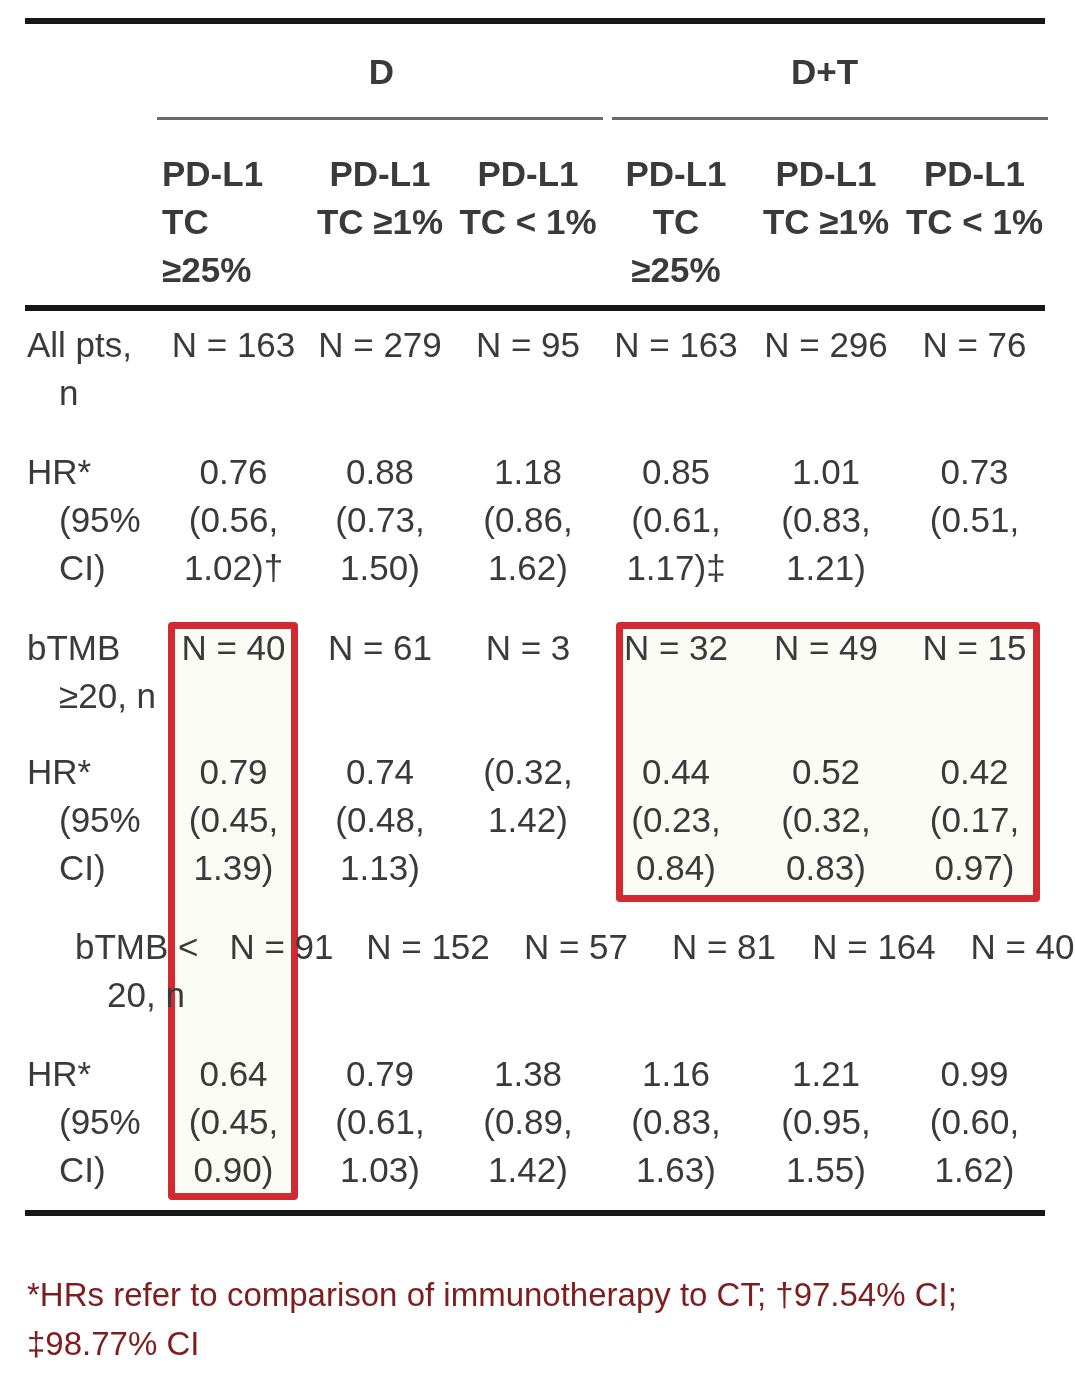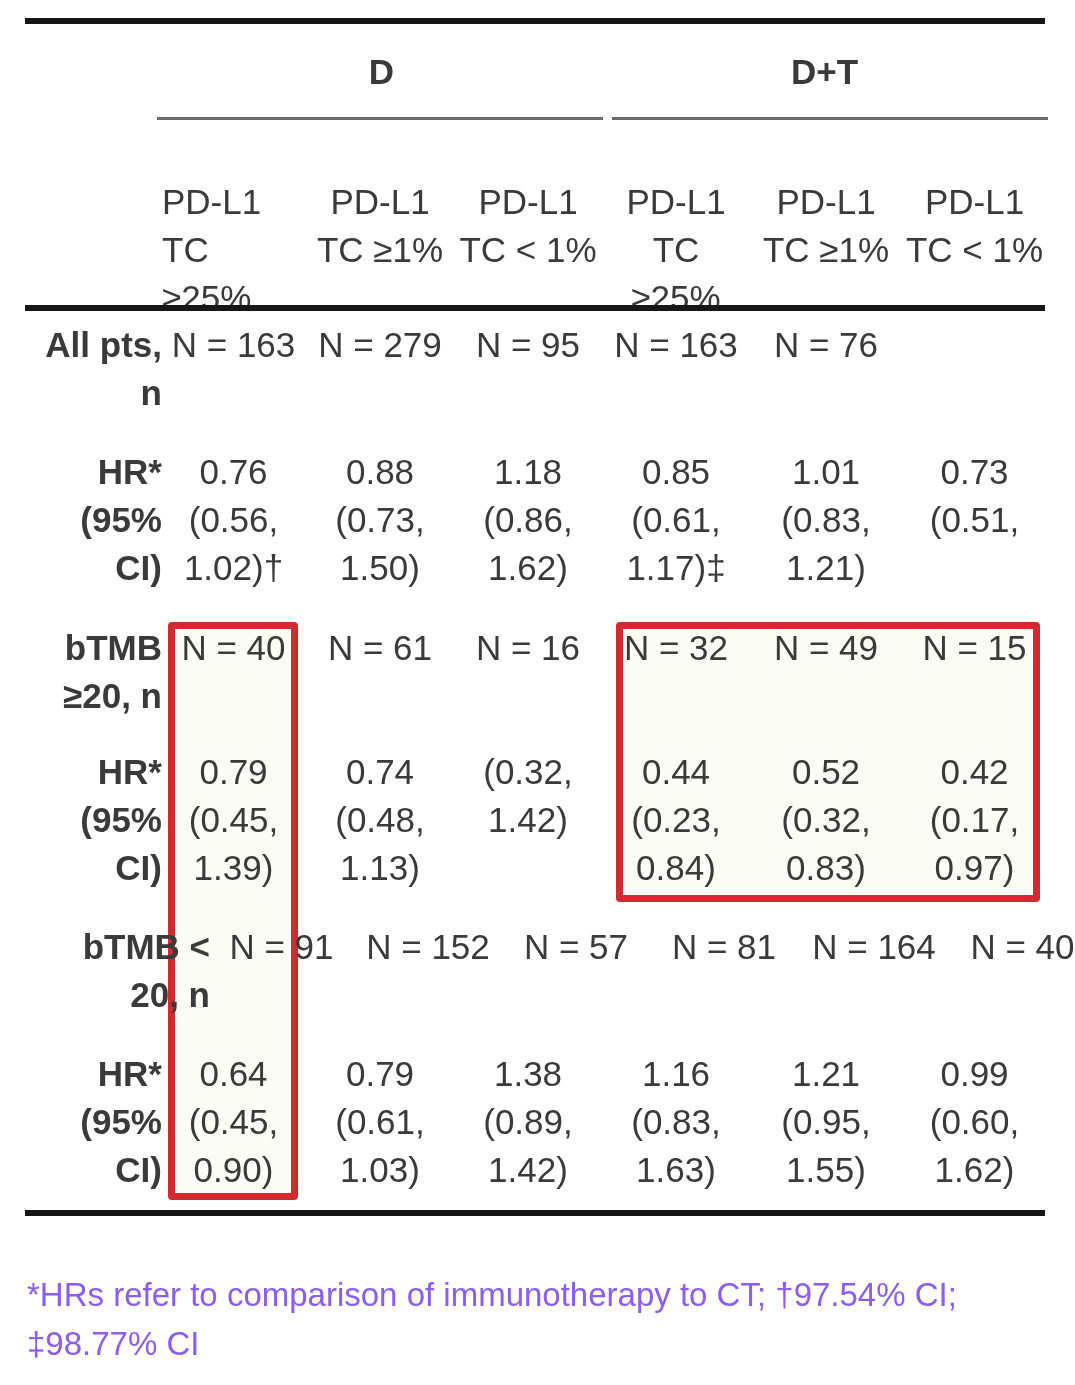--- a/index.html
+++ b/index.html
@@ -24,32 +24,32 @@
   .hlbox{position:absolute;border:7px solid #d12a30;border-radius:4px;background:#fbfcf5;box-sizing:border-box;z-index:1;}
   .box-a{left:168px;top:622px;width:130px;height:578px;}
   .box-b{left:616px;top:622px;width:424px;height:280px;}
   
   #grid{position:absolute;left:27px;top:24px;width:1021px;z-index:2;}
   .row{display:grid;grid-template-columns:135px 143px 150px 146px 150px 150px 147px;}
   .cell{font-size:35px;line-height:48px;text-align:center;font-weight:400;}
   .group-cell{font-weight:700;padding-top:24px;}
   .r-group{height:96px;}
   .r-colhead{height:185px;}
-  .colhead{font-weight:400;padding-top:58px;}
+  .colhead{font-weight:700;padding-top:30px;}
   .colhead-left{text-align:left;}
-  .row-label{font-weight:700;text-align:right;}
+  .row-label{font-weight:400;text-align:left;}
   .row-label .lline + .lline{padding-left:32px;}
   .r-allpts{height:141px;}  .r-allpts .cell{padding-top:16px;}
   .r-hr1{height:176px;}     .r-hr1 .cell{padding-top:2px;}
   .r-btmbhi{height:124px;}  .r-btmbhi .cell{padding-top:2px;}
   .r-hr2{height:175px;}     .r-hr2 .cell{padding-top:2px;}
   .r-btmblo{height:125px;margin-left:48px;}  .r-btmblo .cell{padding-top:2px;}
   .r-hr3{height:158px;}     .r-hr3 .cell{padding-top:4px;}
   
-  #footnote{position:absolute;left:27px;top:1270px;width:1020px;font-size:33px;line-height:49px;color:#8b5cf6;z-index:2;}
+  #footnote{position:absolute;left:27px;top:1270px;width:1020px;font-size:33px;line-height:49px;color:#7f1d1d;z-index:2;}
 </style>
 </head>
 <body>
 
 <div class="rule rule-top"></div>
 <div class="rule rule-mid"></div>
 <div class="rule rule-bottom"></div>
 
 <div class="group-underline ul-d"></div>
 <div class="group-underline ul-dt"></div>
@@ -101,20 +101,23 @@
       <div class="cell data-cell">
         <div class="cline">N = 279</div>
       </div>
       <div class="cell data-cell">
         <div class="cline">N = 95</div>
       </div>
       <div class="cell data-cell">
         <div class="cline">N = 163</div>
       </div>
       <div class="cell data-cell">
+        <div class="cline">N = 296</div>
+      </div>
+      <div class="cell data-cell">
         <div class="cline">N = 76</div>
       </div>
     </div>
     <div class="row r-hr1">
       <div class="cell row-label">
         <div class="lline">HR*</div>
         <div class="lline">(95%</div>
         <div class="lline">CI)</div>
       </div>
       <div class="cell data-cell">
@@ -152,21 +155,21 @@
         <div class="lline">bTMB</div>
         <div class="lline">≥20, n</div>
       </div>
       <div class="cell data-cell">
         <div class="cline">N = 40</div>
       </div>
       <div class="cell data-cell">
         <div class="cline">N = 61</div>
       </div>
       <div class="cell data-cell">
-        <div class="cline">N = 16</div>
+        <div class="cline">N = 3</div>
       </div>
       <div class="cell data-cell">
         <div class="cline">N = 32</div>
       </div>
       <div class="cell data-cell">
         <div class="cline">N = 49</div>
       </div>
       <div class="cell data-cell">
         <div class="cline">N = 15</div>
       </div>

